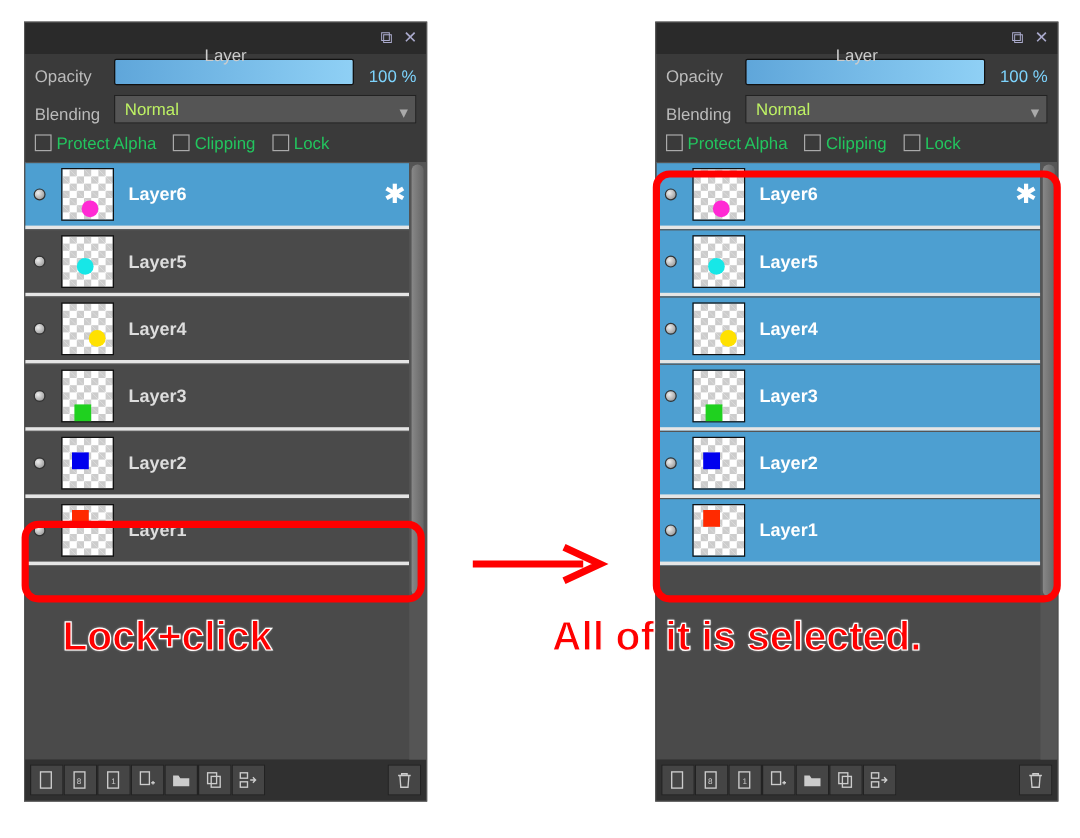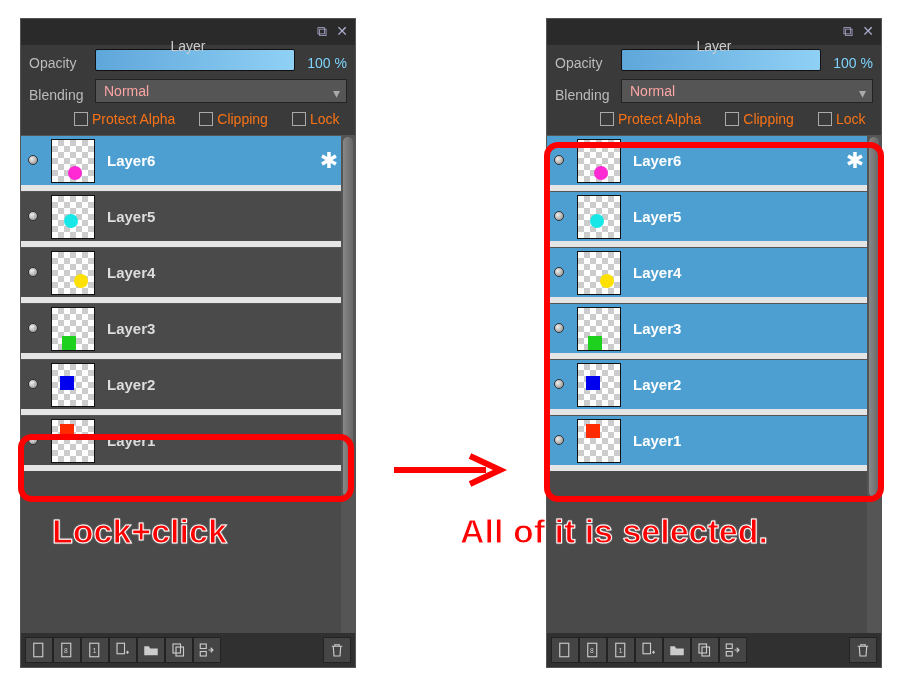--- a/index.html
+++ b/index.html
@@ -63,41 +63,40 @@
     background: linear-gradient(to right, #5fa6da, #8fd0f5);
     border: 1px solid #111;
     border-radius: 2px;
   }
   .opacity-val { width: 44px; text-align: right; color: #7dd3fc; font-size: 14px; }
   .blend-select {
     flex: 1;
     height: 24px;
     background: #555;
     border: 1px solid #222;
-    color: #fca5a5;
+    color: #bef264;
     padding: 0 8px;
     line-height: 22px;
     position: relative;
     font-size: 14px;
   }
   .blend-select::after {
     content: "▾";
     position: absolute;
     right: 6px;
     top: 2px;
     color: #aaa;
   }
 
   .check-row {
     display: flex;
-    gap: 24px;
+    gap: 14px;
     padding: 4px 8px 8px 8px;
-    color: #f97316;
+    color: #22c55e;
     font-size: 14px;
-    margin-left: 45px;
   }
   .chk { display: flex; align-items: center; gap: 4px; }
   .chk-box {
     width: 14px; height: 14px;
     border: 1px solid #aaa;
     display: inline-block;
   }
 
   .layer-area {
     flex: 1;
@@ -118,21 +117,21 @@
     top: 2px; left: 2px; right: 2px;
     height: 360px;
     background: linear-gradient(to right,#888,#666);
     border-radius: 6px;
   }
 
   .layer-item {
     display: flex;
     align-items: center;
     height: 56px;
-    border-bottom: 6px solid #e5e5e5;
+    border-bottom: 3px solid #e5e5e5;
     border-top: 1px solid #555;
     position: relative;
   }
   .layer-item.sel {
     background: #4d9fd1;
     color: #fff;
   }
   .vis-dot {
     width: 24px; text-align: center;
   }

